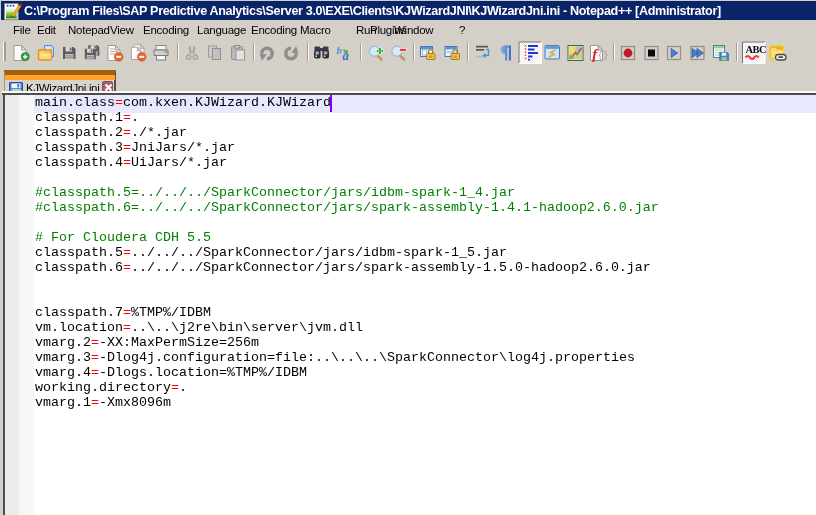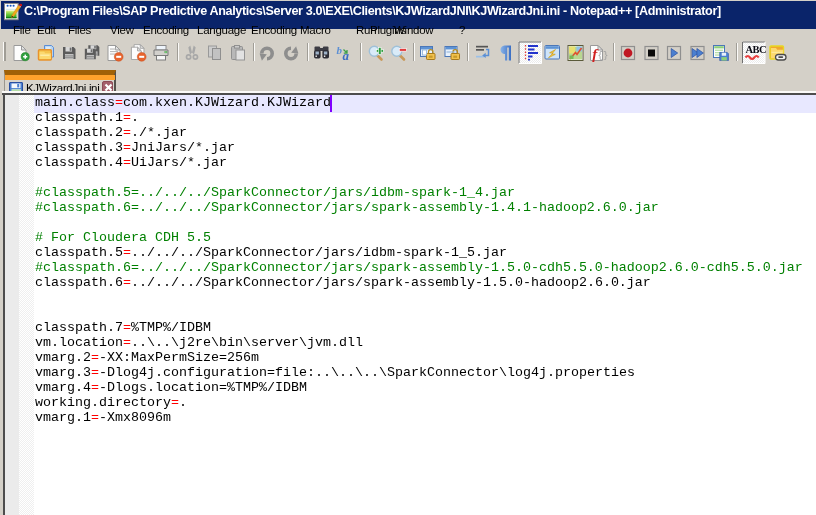--- a/index.html
+++ b/index.html
@@ -1,16 +1,16 @@
 <!DOCTYPE html>
 <html><head><meta charset="utf-8"><style>
 *{margin:0;padding:0;box-sizing:border-box}
 html,body{width:816px;height:515px;overflow:hidden}
 body{position:relative;background:#d4d0c8;font-family:"Liberation Sans",sans-serif}
-.titlebar{position:absolute;left:1px;top:1px;width:815px;height:28px;background:#0a246a}
+.titlebar{position:absolute;left:1px;top:1px;width:815px;height:19px;background:#0a246a}
 .titlebar .tiwrap{position:absolute;left:3px;top:2px}
 .title{position:absolute;left:23px;top:2.5px;color:#fff;font-weight:bold;font-size:12.6px;letter-spacing:-0.35px;white-space:pre}
 .menubar{position:absolute;left:0;top:20px;width:816px;height:20px;font-size:11.5px;letter-spacing:-0.25px;color:#000}
 .menubar span{position:absolute;top:4px}
 .toolbar{position:absolute;left:0;top:40px;width:816px;height:25px}
 .tabbar{position:absolute;left:0;top:65px;width:816px;height:30px}
 .tab{position:absolute;left:4px;top:5px;width:112px;height:22px;background:#d8d4cc;border-left:1px solid #9a968e;border-right:2px solid #55524c;border-top:5px solid #a16207}
 .tab .orange{position:absolute;left:0;top:0;width:110px;height:4.5px;background:#ffa32c}
 .tab .tname{position:absolute;left:21px;top:7px;font-size:11.5px;letter-spacing:-0.35px;color:#000}
 .tab .tclose{position:absolute;left:97px;top:6px;width:11px;height:11px;background:#a5606c;border:1px solid #8c4a55;border-radius:2px}
@@ -46,21 +46,21 @@
     <path d="M15.3 3.1 l1.1 1 l0.9 -1.3 l-1.2 -1 z" fill="#e8e8f2"></path>
     <path d="M16.2 1.1 a1.6 1.6 0 0 1 1.5 2.1 l-1.6 -0.4 z" fill="#cc1414"></path>
     <circle cx="16.6" cy="2" r="1.35" fill="#cc1414"></circle>
     <path d="M7.8 12.4 L7.4 14.8 L9.4 13.75 Z" fill="#3a3124"></path>
   </svg></div>
   <span class="title">C:\Program Files\SAP Predictive Analytics\Server 3.0\EXE\Clients\KJWizardJNI\KJWizardJni.ini - Notepad++ [Administrator]</span>
 </div>
 <div class="menubar">
   <span style="left:13px">File</span>
   <span style="left:37px">Edit</span>
-  <span style="left:68px">Files</span>
+  <span style="left:68px">Notepad</span>
   <span style="left:110px">View</span>
   <span style="left:143px">Encoding</span>
   <span style="left:197px">Language</span>
   <span style="left:251px">Encoding</span>
   <span style="left:300px">Macro</span>
   <span style="left:356px">Run</span>
   <span style="left:370px">Plugins</span>
   <span style="left:394px">Window</span>
   <span style="left:459px">?</span>
 </div>
@@ -340,21 +340,20 @@
 classpath.1<span class="r">=</span>.
 classpath.2<span class="r">=</span>./*.jar
 classpath.3<span class="r">=</span>JniJars/*.jar
 classpath.4<span class="r">=</span>UiJars/*.jar
 
 <span class="c">#classpath.5=../../../SparkConnector/jars/idbm-spark-1_4.jar</span>
 <span class="c">#classpath.6=../../../SparkConnector/jars/spark-assembly-1.4.1-hadoop2.6.0.jar</span>
 
 <span class="c"># For Cloudera CDH 5.5</span>
 classpath.5<span class="r">=</span>../../../SparkConnector/jars/idbm-spark-1_5.jar
-<span class="c">#classpath.6=../../../SparkConnector/jars/spark-assembly-1.5.0-cdh5.5.0-hadoop2.6.0-cdh5.5.0.jar</span>
 classpath.6<span class="r">=</span>../../../SparkConnector/jars/spark-assembly-1.5.0-hadoop2.6.0.jar
 
 
 classpath.7<span class="r">=</span>%TMP%/IDBM
 vm.location<span class="r">=</span>..\..\j2re\bin\server\jvm.dll
 vmarg.2<span class="r">=</span>-XX:MaxPermSize=256m
 vmarg.3<span class="r">=</span>-Dlog4j.configuration=file:..\..\..\SparkConnector\log4j.properties
 vmarg.4<span class="r">=</span>-Dlogs.location=%TMP%/IDBM
 working.directory<span class="r">=</span>.
 vmarg.1<span class="r">=</span>-Xmx8096m</pre>

